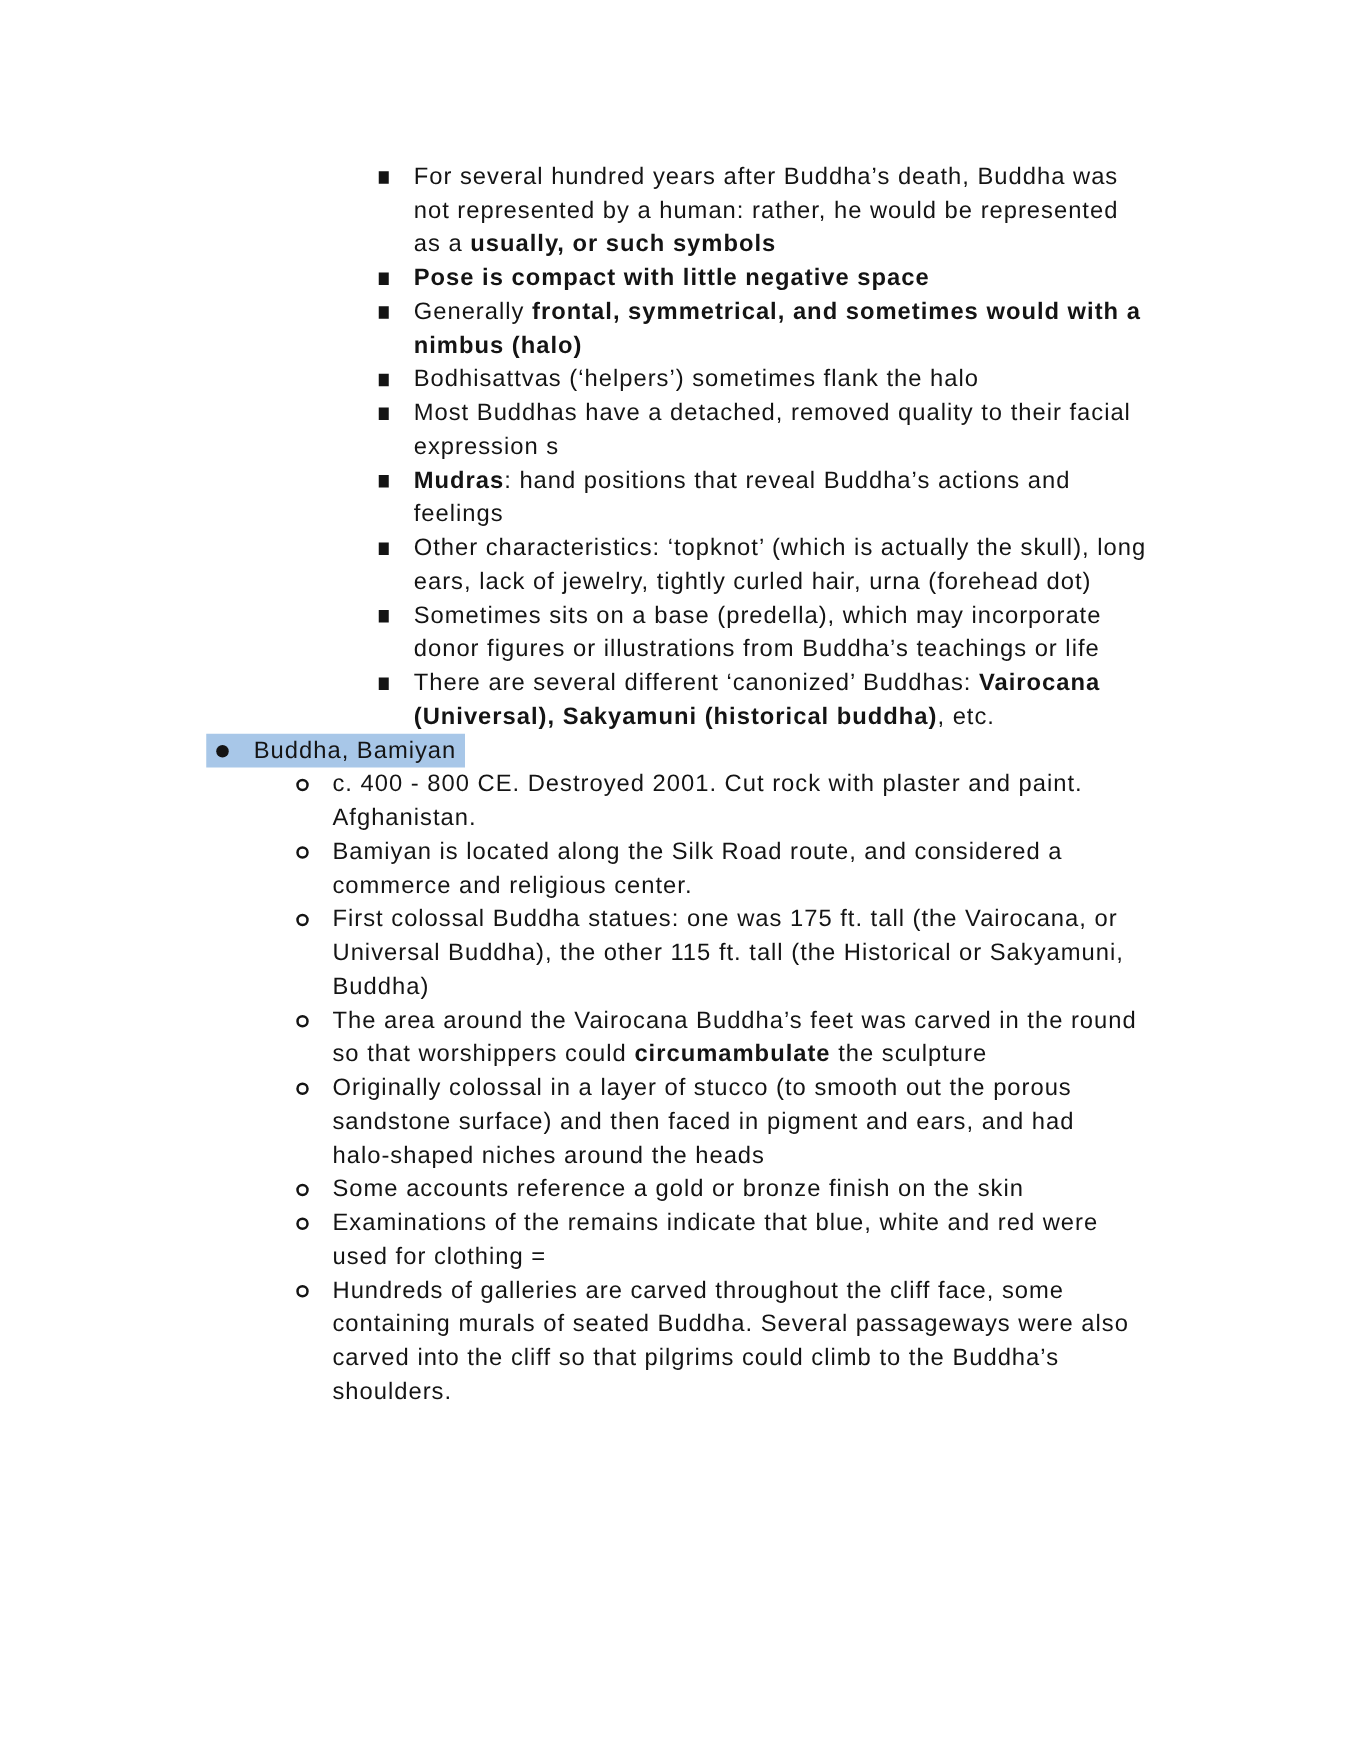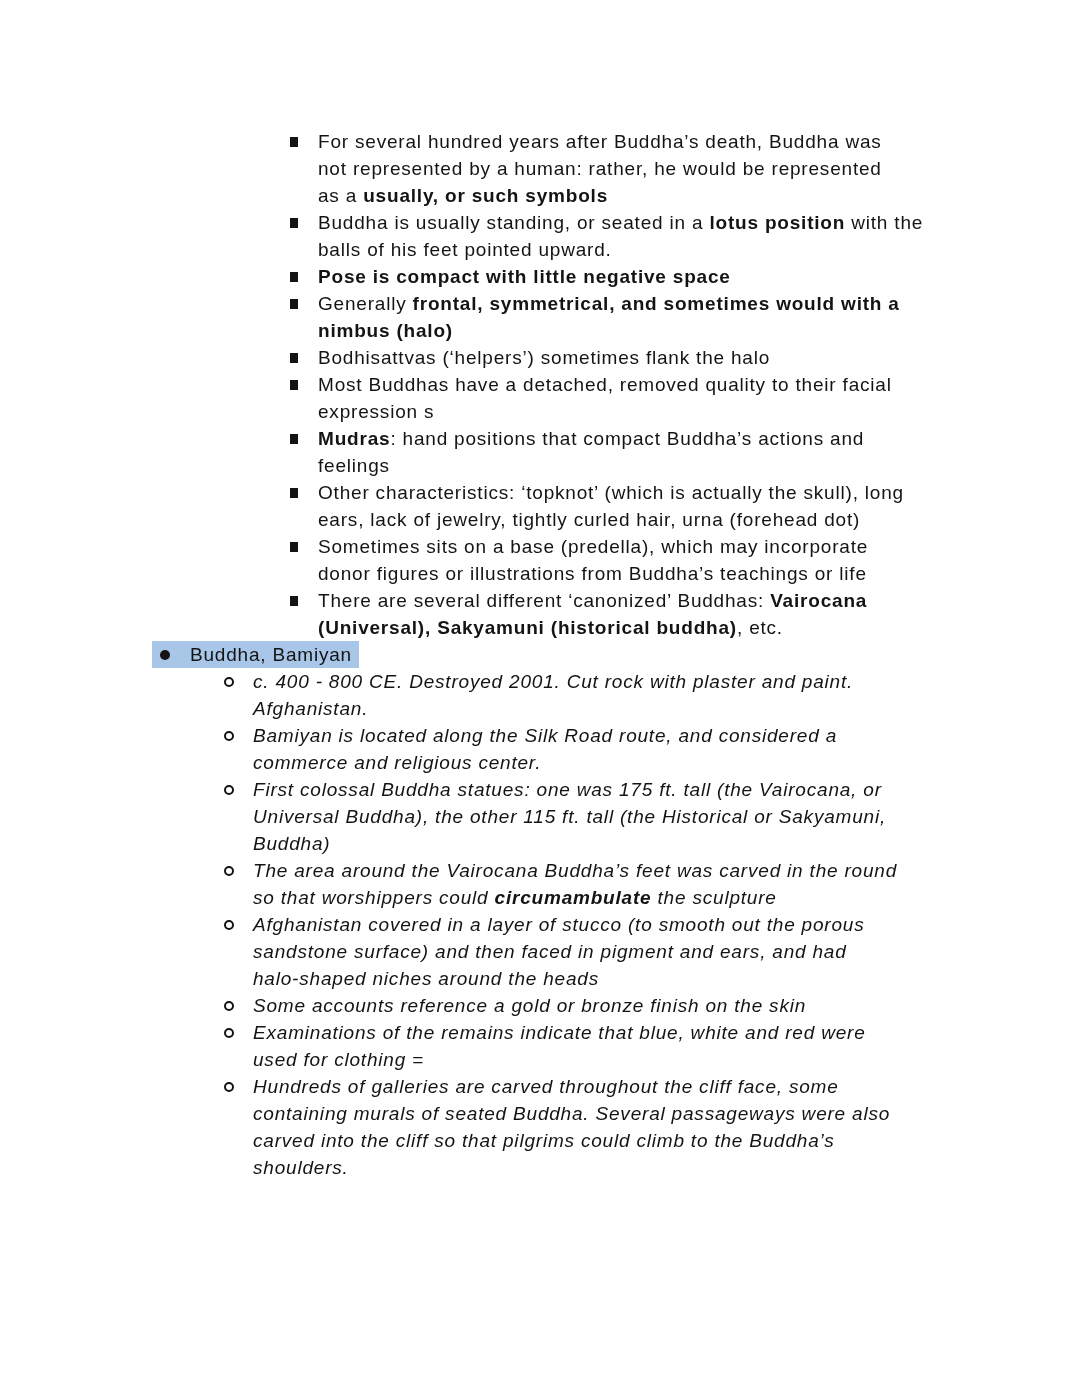--- a/index.html
+++ b/index.html
@@ -2,34 +2,34 @@
 <html style="--hl: #a8c7e8; --txt: #141414;"><head>
 <meta charset="utf-8">
 <style>
   html,body{margin:0;padding:0;}
   body{
     width:1080px;height:1397px;overflow:hidden;
     background:#ffffff;
     font-family:"Liberation Sans", sans-serif;
   }
   #page{
-    position:relative;width:1052px;height:1397px;background:#ffffff;
+    position:relative;width:1052px;height:1397px;background:#ffffff;margin-left:13px;
   }
   #doc-list{
     position:absolute;top:128px;left:0;right:0;
     color:var(--txt,#141414);
     font-size:19px;line-height:27px;letter-spacing:0.8px;
   }
   .item{display:flex;}
   .inner{display:flex;}
   .level-square{padding-left:290px;}
   .level-square .bullet{width:28px;}
   .level-disc{padding-left:160px;}
   .level-disc .bullet{width:30px;}
-  .level-circle{padding-left:224px;font-style:italic;}
+  .level-circle{padding-left:224px;}
   .level-circle .bullet{width:29px;}
   .item.hl{padding-left:152px;}
   .item.hl .inner{background:var(--hl,#a8c7e8);padding-left:8px;padding-right:7px;text-align:center;}
   .bullet{flex:none;}
   .shape{display:block;}
   .level-square .shape{width:8px;height:10px;margin-top:9px;background:var(--txt,#141414);}
   .level-disc .shape{width:10px;height:10px;margin-top:9px;border-radius:50%;background:var(--txt,#141414);}
   .level-circle .shape{width:10px;height:10px;margin-top:9px;border-radius:50%;border:2px solid var(--txt,#141414);box-sizing:border-box;background:transparent;}
   .text{flex:1;}
   .line{min-height:27px;white-space:pre-wrap;}
@@ -51,31 +51,20 @@
             <div class="line"><span>as a </span><span class="b">usually, or such symbols</span></div>
           </div>
         </div>
       </div>
       <div class="item level-square">
         <div class="inner">
           <span class="bullet">
             <span class="shape"></span>
           </span>
           <div class="text">
-            <div class="line"><span>Buddha is usually standing, or seated in a </span><span class="b">lotus position</span><span> with the</span></div>
-            <div class="line"><span>balls of his feet pointed upward.</span></div>
-          </div>
-        </div>
-      </div>
-      <div class="item level-square">
-        <div class="inner">
-          <span class="bullet">
-            <span class="shape"></span>
-          </span>
-          <div class="text">
             <div class="line"><span class="b">Pose is compact with little negative space</span></div>
           </div>
         </div>
       </div>
       <div class="item level-square">
         <div class="inner">
           <span class="bullet">
             <span class="shape"></span>
           </span>
           <div class="text">
@@ -104,21 +93,21 @@
             <div class="line"><span>expression s</span></div>
           </div>
         </div>
       </div>
       <div class="item level-square">
         <div class="inner">
           <span class="bullet">
             <span class="shape"></span>
           </span>
           <div class="text">
-            <div class="line"><span class="b">Mudras</span><span>: hand positions that compact Buddha’s actions and</span></div>
+            <div class="line"><span class="b">Mudras</span><span>: hand positions that reveal Buddha’s actions and</span></div>
             <div class="line"><span>feelings</span></div>
           </div>
         </div>
       </div>
       <div class="item level-square">
         <div class="inner">
           <span class="bullet">
             <span class="shape"></span>
           </span>
           <div class="text">
@@ -203,21 +192,21 @@
             <div class="line"><span>so that worshippers could </span><span class="b">circumambulate</span><span> the sculpture</span></div>
           </div>
         </div>
       </div>
       <div class="item level-circle">
         <div class="inner">
           <span class="bullet">
             <span class="shape"></span>
           </span>
           <div class="text">
-            <div class="line"><span>Afghanistan covered in a layer of stucco (to smooth out the porous</span></div>
+            <div class="line"><span>Originally colossal in a layer of stucco (to smooth out the porous</span></div>
             <div class="line"><span>sandstone surface) and then faced in pigment and ears, and had</span></div>
             <div class="line"><span>halo-shaped niches around the heads</span></div>
           </div>
         </div>
       </div>
       <div class="item level-circle">
         <div class="inner">
           <span class="bullet">
             <span class="shape"></span>
           </span>

